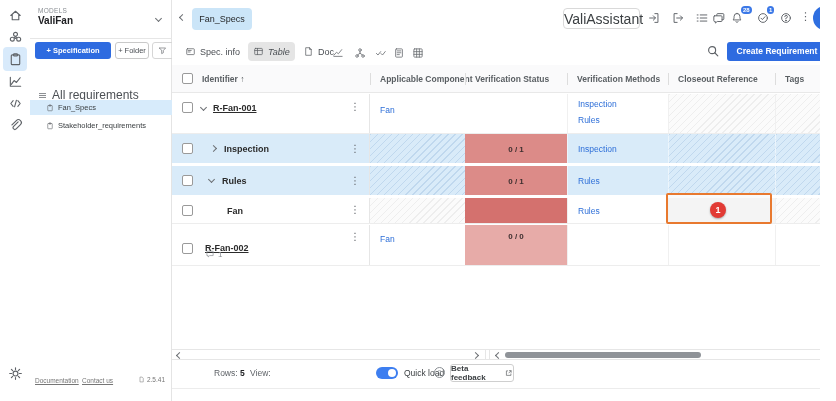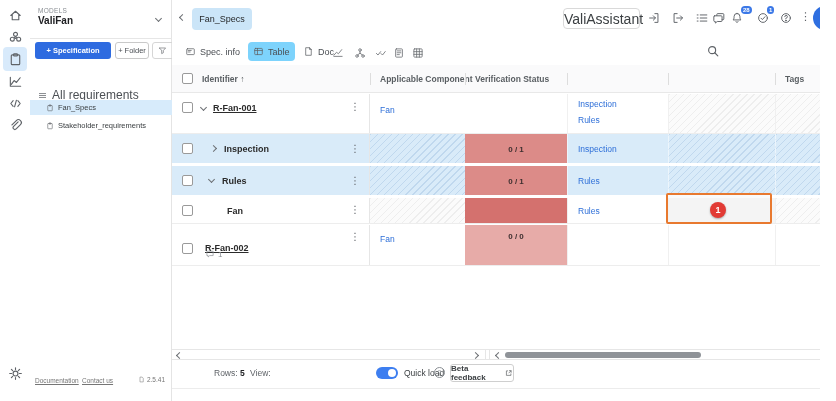--- a/index.html
+++ b/index.html
@@ -52,21 +52,21 @@
   .hdr-ic svg { width:14px; height:14px; stroke:#5f6368; fill:none; stroke-width:1.1; stroke-linecap:round; stroke-linejoin:round; }
   .badge { position:absolute; background:#3b78e7; color:#fff; font-size:6px; line-height:8px; border-radius:5px; padding:0 2px; font-weight:bold; }
   .dots-v { position:absolute; top:10px; font-size:11px; color:#5f6368; cursor:pointer; }
   .avatar { position:absolute; left:641px; top:6px; width:24px; height:24px; border-radius:50%; background:#2f6fe0; color:#fff; font-size:8px; font-weight:bold; text-align:center; line-height:24px; cursor:pointer; }
 
   
   .toolbar { left:172px; top:38px; width:664px; height:27px; background:#fff; }
   .tb-group { position:absolute; top:4px; height:19px; display:flex; align-items:center; gap:4px; cursor:pointer; padding:0 5px; border-radius:4px; }
   .tb-group svg { width:11px; height:11px; stroke:#5f6368; fill:none; stroke-width:1.1; stroke-linecap:round; stroke-linejoin:round; }
   .tb-label { font-size:9px; color:#4b4f54; }
-  .tb-active { background:#7dd3fc; }
+  .tb-active { background:#e5e5e5;font-style:italic; }
   .tb-ic { position:absolute; top:7px; width:12px; height:12px; cursor:pointer; }
   .tb-ic svg { width:12px; height:12px; stroke:#6b6f73; fill:none; stroke-width:1.1; stroke-linecap:round; stroke-linejoin:round; }
   .create-btn { position:absolute; left:555px; top:4px; width:100px; height:19px; background:#2e6be0; color:#fff; border-radius:3px; font-size:8.5px; font-weight:bold; text-align:center; line-height:19px; cursor:pointer; }
 
   
   .tablewrap { left:172px; top:65px; width:656px; height:201px; }
   .thead { position:absolute; left:0; top:0; width:656px; height:28px; background:#fafafb; border-bottom:1px solid #e8e8e8;text-decoration:underline; }
   .th { position:absolute; top:0; height:28px; font-size:8.5px; font-weight:bold; color:#5a5f63; line-height:28px; padding-left:10px; cursor:pointer; }
   .th-sep { position:absolute; top:8px; width:0; height:12px; border-left:1px solid #ddd; }
   .cbx { position:absolute; width:11px; height:11px; border:1px solid #9a9a9a; border-radius:2px; background:#fff; cursor:pointer; }
@@ -337,36 +337,39 @@
           <rect x="2.5" y="2.5" width="11" height="11" rx="1"></rect>
           <path d="M2.5 6.2h11M2.5 9.8h11M6.2 2.5v11M9.8 2.5v11"></path>
         </svg>
     </div>
     <div class="search-ic">
       <svg viewBox="0 0 16 16">
           <circle cx="7" cy="7" r="4"></circle>
           <path d="M10 10l3.5 3.5"></path>
         </svg>
     </div>
+    <div class="create-btn">Create Requirement</div>
   </div>
 
   <div class="abs tablewrap">
 
     <div class="thead">
       <span class="cbx" style="left:10px; top:8px"></span>
       <span class="th" style="left:20px">
         <span>Identifier</span>
         <span>↑</span>
       </span>
       <span class="th-sep" style="left:198px"></span>
       <span class="th" style="left:198px">Applicable Component</span>
       <span class="th-sep" style="left:293px"></span>
       <span class="th" style="left:293px">Verification Status</span>
       <span class="th-sep" style="left:395px"></span>
+      <span class="th" style="left:395px">Verification Methods</span>
       <span class="th-sep" style="left:496px"></span>
+      <span class="th" style="left:496px">Closeout Reference</span>
       <span class="th-sep" style="left:603px"></span>
       <span class="th" style="left:603px">Tags</span>
     </div>
 
     <div class="row" style="top:29px; height:40px">
       <div class="cell c-id">
         <span class="cbx" style="left:10px; top:8px"></span>
         <span class="rchev chev chev-down" style="left:29px; top:11px"></span>
         <span class="id-link abs" style="left:41px; top:9px">R-Fan-001</span>
         <span class="row-dots" style="top:7px">⋮</span>

